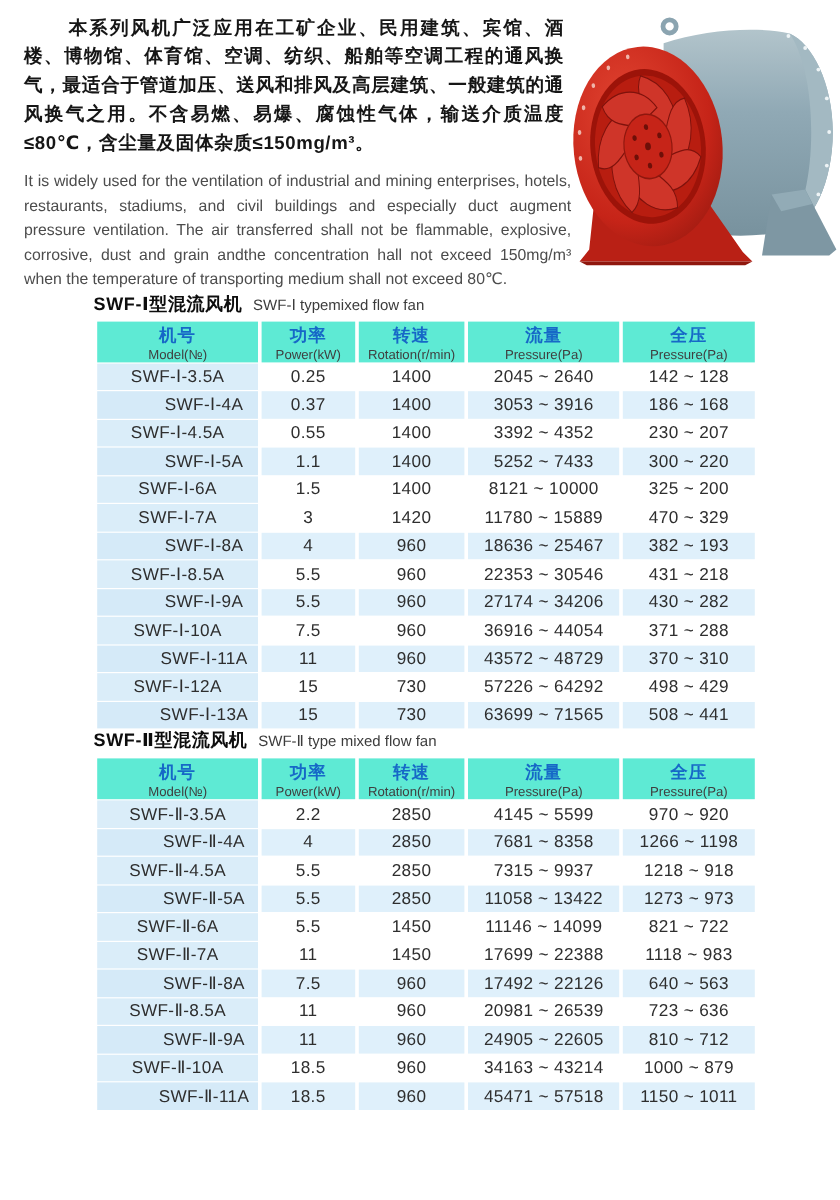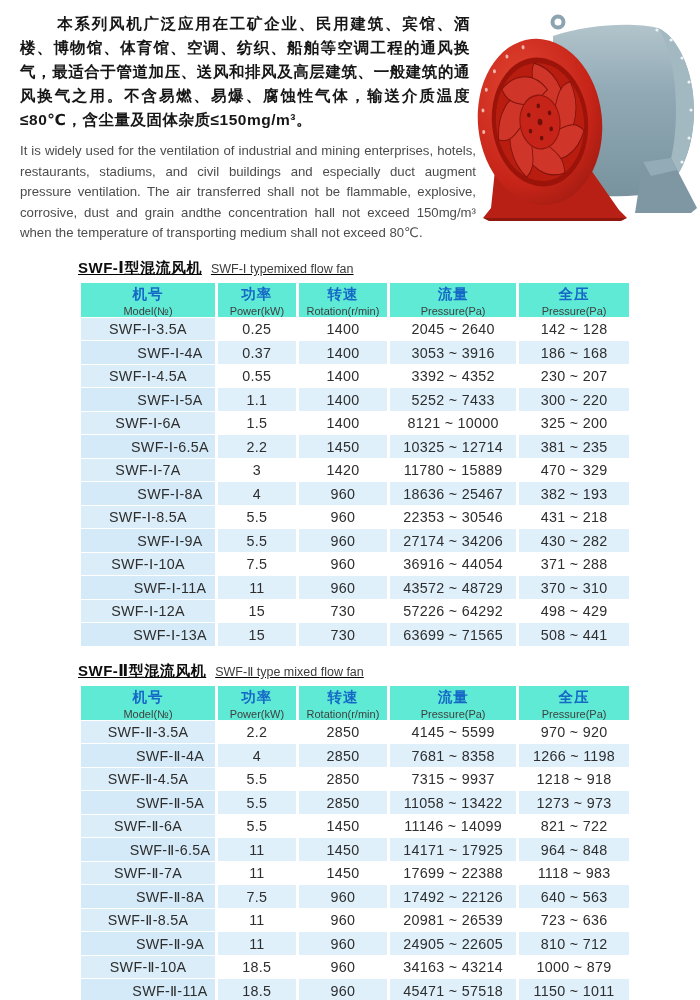--- a/index.html
+++ b/index.html
@@ -18,21 +18,21 @@
     text-align:justify;text-indent:2.4em;letter-spacing:.5px;
   }
   .intro-en{
     margin:9px 0 0 8px;width:456px;
     font-size:13.2px;line-height:20.6px;color:#4c4c4c;
     text-align:justify;
   }
   .fan-photo{position:absolute;top:10px;left:461px;width:239px;height:212px;}
   
   .section{margin-left:78px;width:554px;}
-  .sec-title{margin-top:15px;white-space:nowrap;text-decoration:underline;}
+  .sec-title{white-space:nowrap;}
   .t-zh{font-size:15px;font-weight:bold;color:#0d0d0d;letter-spacing:.5px;}
   .t-en{font-size:12.5px;color:#3c3c3c;margin-left:9px;}
   table.spec-table{
     width:100%;margin-top:4px;
     border-collapse:separate;border-spacing:3px 1.5px;
     background:#ffffff;table-layout:fixed;
   }
   table.spec-table th{
     background:#5eead4;padding:2px 0 0;vertical-align:middle;
   }
@@ -200,27 +200,20 @@
             <td>5252 ~ 7433</td>
             <td>300 ~ 220</td>
           </tr>
           <tr class="odd">
             <td>SWF-Ⅰ-6A</td>
             <td>1.5</td>
             <td>1400</td>
             <td>8121 ~ 10000</td>
             <td>325 ~ 200</td>
           </tr>
-          <tr class="even">
-            <td>SWF-Ⅰ-6.5A</td>
-            <td>2.2</td>
-            <td>1450</td>
-            <td>10325 ~ 12714</td>
-            <td>381 ~ 235</td>
-          </tr>
           <tr class="odd">
             <td>SWF-Ⅰ-7A</td>
             <td>3</td>
             <td>1420</td>
             <td>11780 ~ 15889</td>
             <td>470 ~ 329</td>
           </tr>
           <tr class="even">
             <td>SWF-Ⅰ-8A</td>
             <td>4</td>
@@ -332,27 +325,20 @@
             <td>11058 ~ 13422</td>
             <td>1273 ~ 973</td>
           </tr>
           <tr class="odd">
             <td>SWF-Ⅱ-6A</td>
             <td>5.5</td>
             <td>1450</td>
             <td>11146 ~ 14099</td>
             <td>821 ~ 722</td>
           </tr>
-          <tr class="even">
-            <td>SWF-Ⅱ-6.5A</td>
-            <td>11</td>
-            <td>1450</td>
-            <td>14171 ~ 17925</td>
-            <td>964 ~ 848</td>
-          </tr>
           <tr class="odd">
             <td>SWF-Ⅱ-7A</td>
             <td>11</td>
             <td>1450</td>
             <td>17699 ~ 22388</td>
             <td>1118 ~ 983</td>
           </tr>
           <tr class="even">
             <td>SWF-Ⅱ-8A</td>
             <td>7.5</td>

